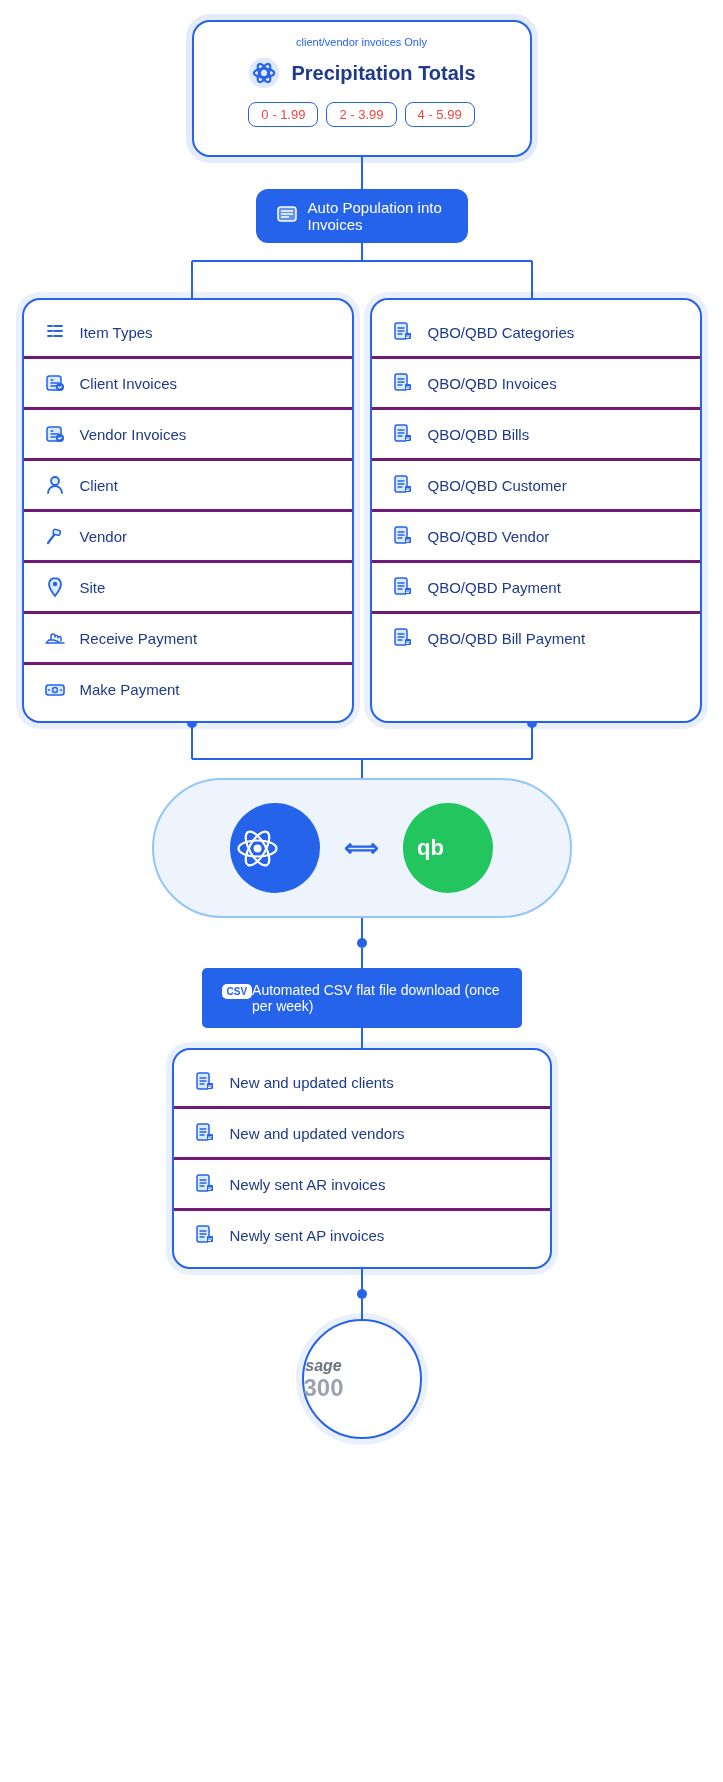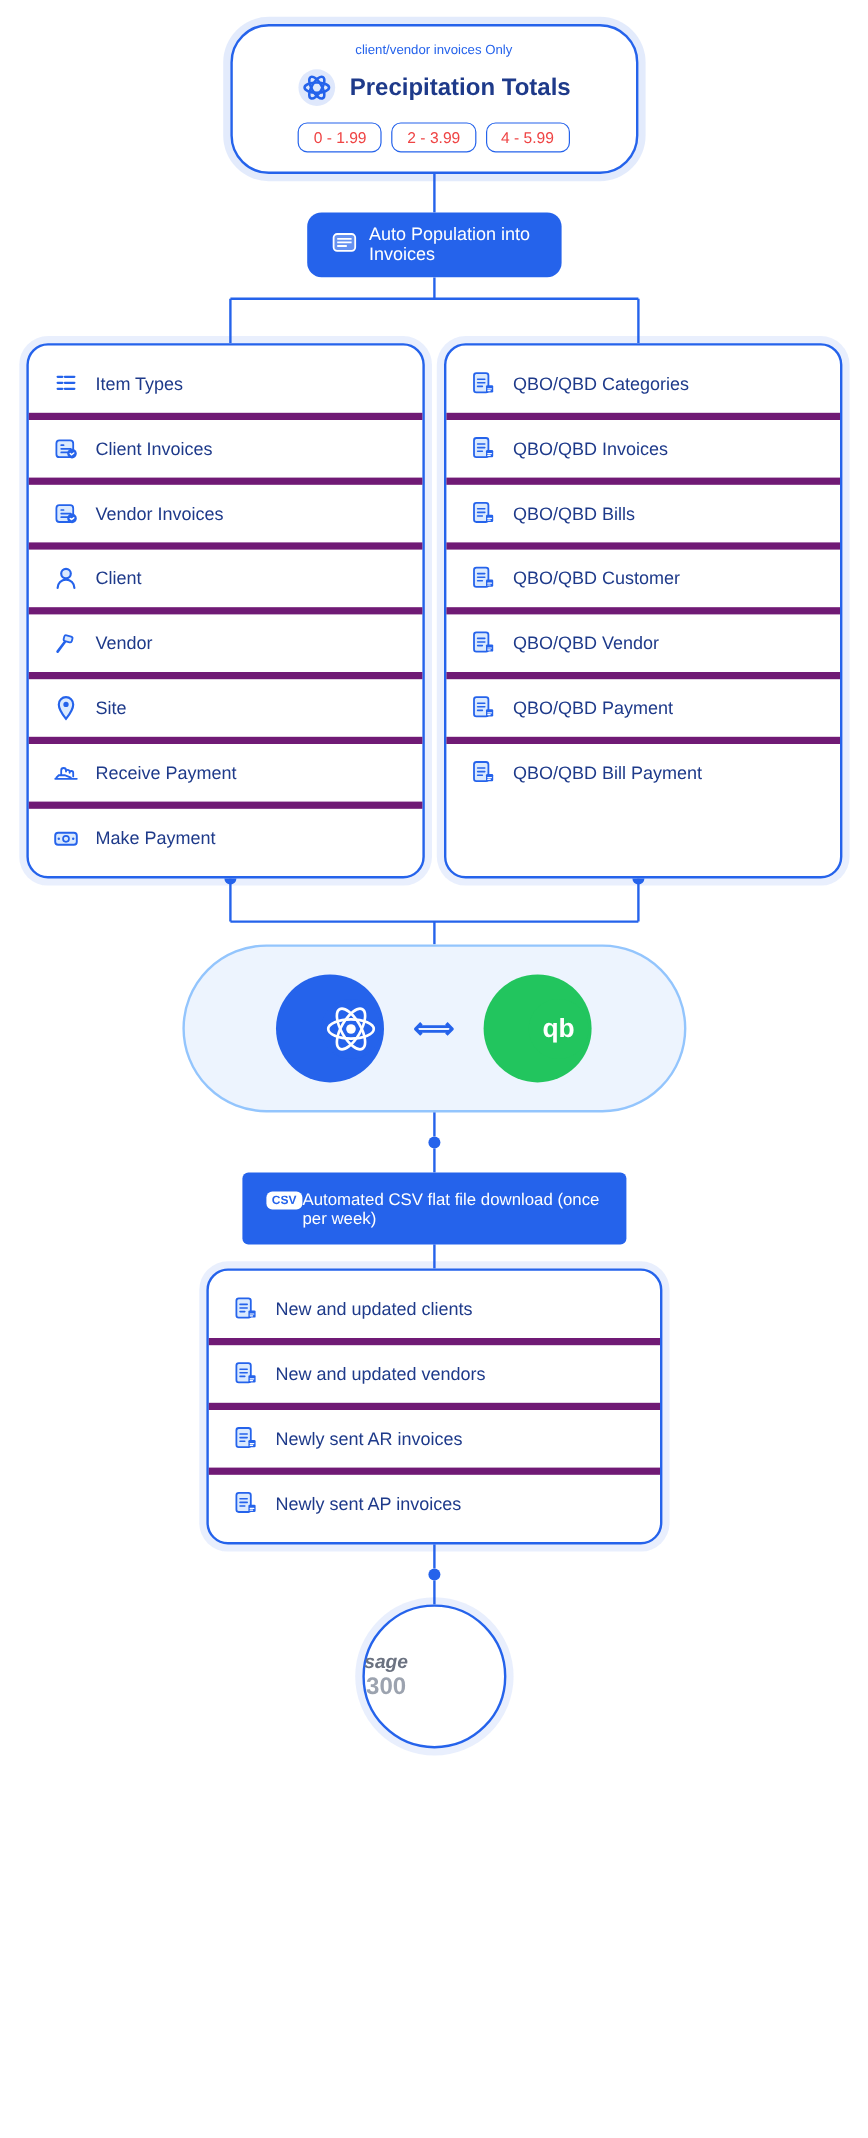--- a/index.html
+++ b/index.html
@@ -11,22 +11,22 @@
       display: flex;
       flex-direction: column;
       align-items: center;
       padding: 20px 10px;
     }
 
     
     .precip-card {
       background: #fff;
       border: 2.5px solid #2563eb;
-      border-radius: 32px;
-      padding: 14px 22px 16px;
+      border-radius: 18px;
+      padding: 14px 22px 28px;
       width: 340px;
       text-align: center;
       position: relative;
       box-shadow: 0 0 0 6px rgba(37,99,235,0.13);
     }
     .precip-label {
       font-size: 11px;
       color: #2563eb;
       margin-bottom: 8px;
     }
@@ -98,21 +98,21 @@
       border: 2.5px solid #2563eb;
       border-radius: 18px;
       padding: 8px 0;
       box-shadow: 0 0 0 6px rgba(37,99,235,0.10);
     }
     .list-item {
       display: flex;
       align-items: center;
       gap: 12px;
       padding: 11px 18px;
-      border-bottom: 6px solid #701a75;
+      border-bottom: 3px solid #701a75;
       font-size: 15px;
       color: #1e3a8a;
       font-weight: 500;
     }
     .list-item:last-child { border-bottom: none; }
     .list-item-icon {
       width: 26px;
       height: 26px;
       display: flex;
       align-items: center;
@@ -134,21 +134,21 @@
       gap: 24px;
       border: 2px solid #93c5fd;
       margin: 0 auto;
     }
     .sync-logo {
       width: 90px;
       height: 90px;
       border-radius: 50%;
       display: flex;
       align-items: center;
-      justify-content: flex-end;
+      justify-content: flex-start;
       font-size: 40px;
     }
     .sync-logo-atom {
       background: #2563eb;
       color: #fff;
     }
     .sync-logo-qb {
       background: #22c55e;
       color: #fff;
     }
@@ -545,15 +545,15 @@
 
 <div class="connector" style="height:20px;"></div>
 <div class="dot-connector"></div>
 <div class="connector" style="height:20px;"></div>
 
 <div class="sage-circle">
   <div style="text-align:center;">
     <span style="display:block;font-size:16px;font-weight:700;color:#6b7280;font-style:italic;">
       <span>sage</span>
     </span>
-    <span style="font-size:20px;font-weight:900;color:#9ca3af;display:block;line-height:1.1;">300</span>
+    <span style="font-size:24px;font-weight:900;color:#9ca3af;display:block;line-height:1.1;">300</span>
   </div>
 </div>
 
 </body></html>

